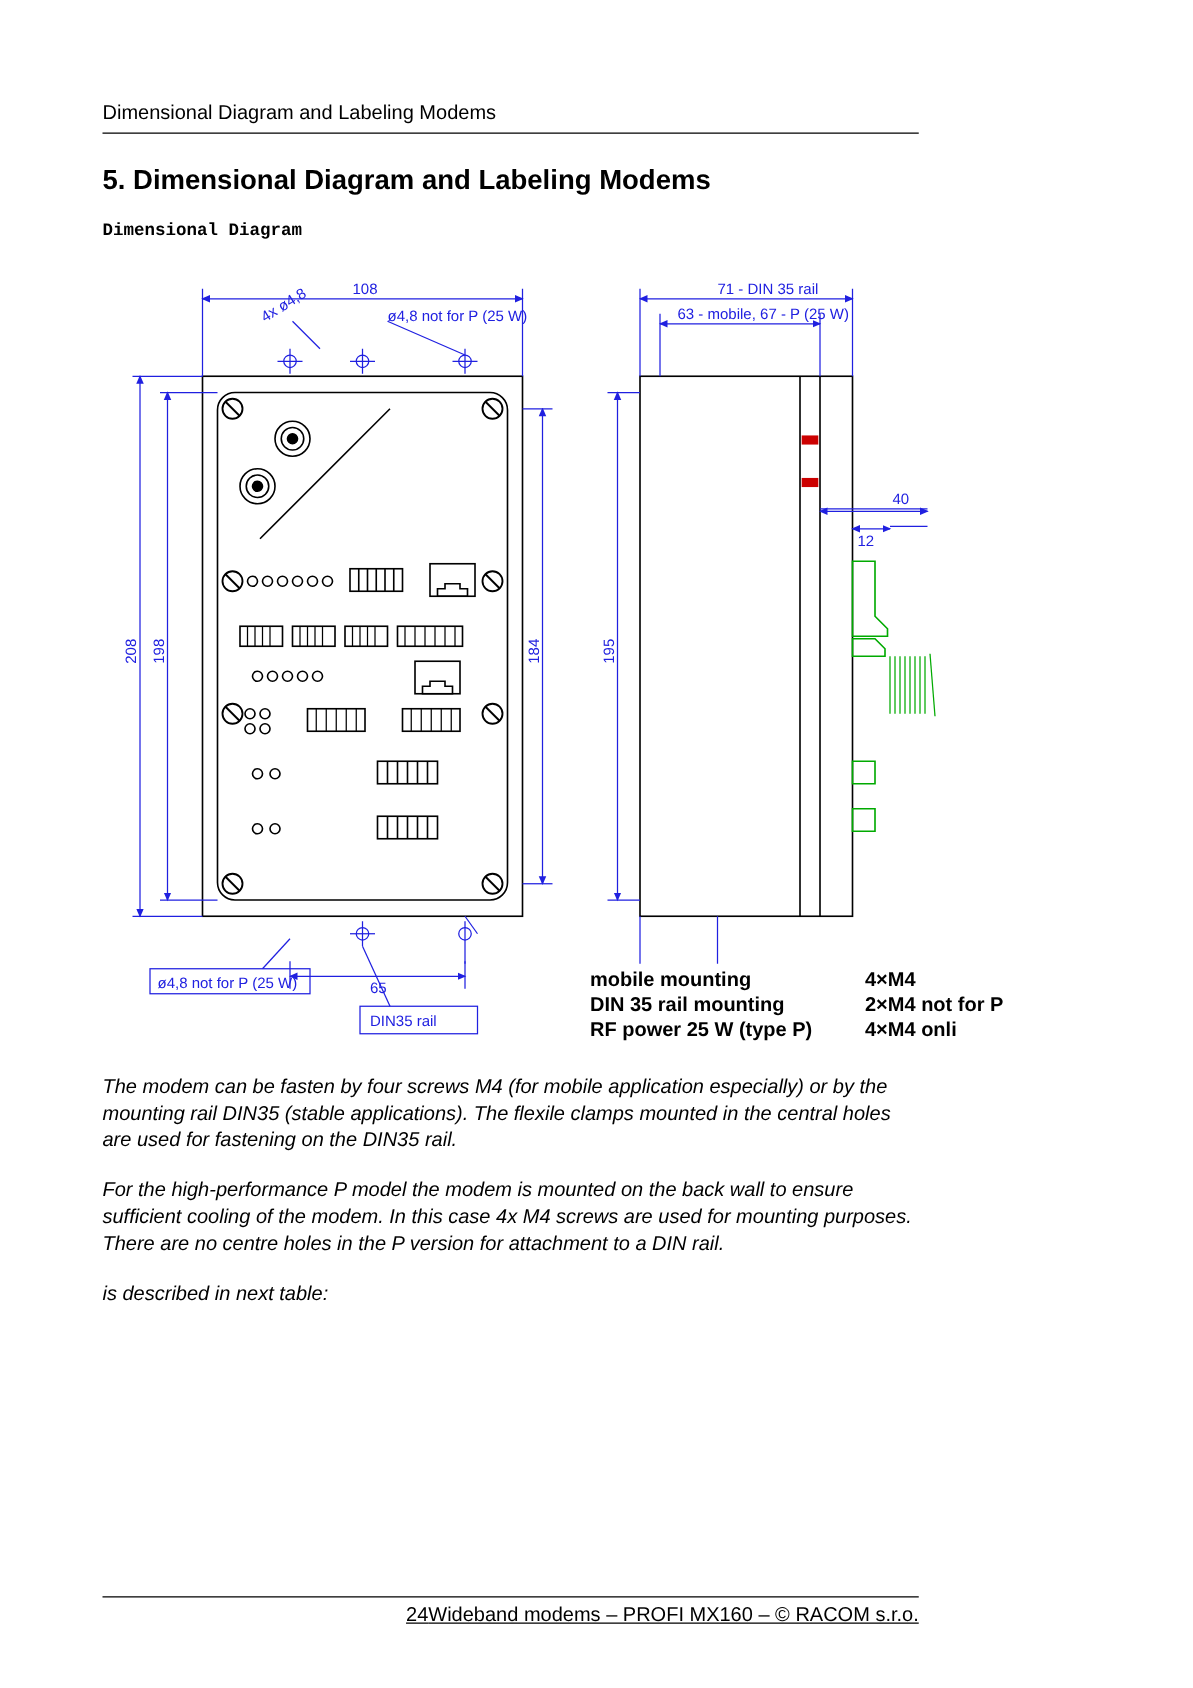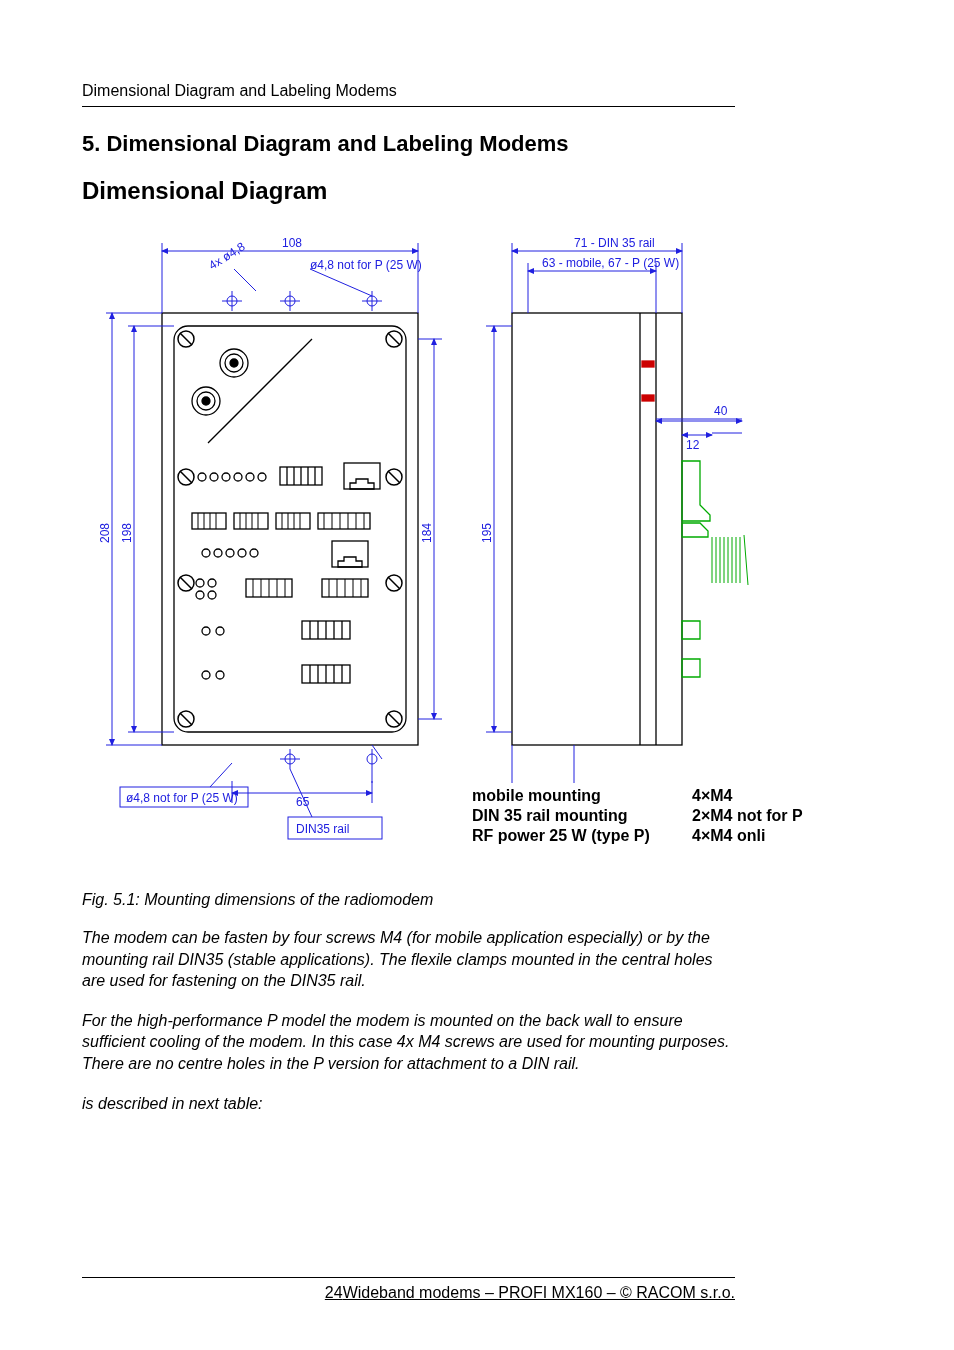--- a/index.html
+++ b/index.html
@@ -25,23 +25,24 @@
     border: none;
     border-top: 1.5px solid #000;
     margin: 0 0 24px 0;
   }
   h1.title {
     font-size: 22px;
     font-weight: bold;
     margin: 18px 0 20px 0;
   }
   h2.subhead {
-    font-size: 24px;
+    font-size: 14px;
     font-weight: bold;
     margin: 10px 0 18px 0;
+    font-family: Liberation Mono, monospace;
   }
   .figwrap {
     width: 790px;
     height: 648px;
     position: relative;
   }
   .figcap {
     font-style: italic;
     font-size: 16px;
     margin: 20px 0 18px 0;
@@ -347,21 +348,20 @@
 
       <text class="bold16" x="390" y="578">mobile mounting</text>
       <text class="bold16" x="610" y="578">4×M4</text>
       <text class="bold16" x="390" y="598">DIN 35 rail mounting</text>
       <text class="bold16" x="610" y="598">2×M4 not for P</text>
       <text class="bold16" x="390" y="618">RF power 25 W (type P)</text>
       <text class="bold16" x="610" y="618">4×M4 onli</text>
     </svg>
   </div>
 
-  <div class="figcap">Fig. 5.1: Mounting dimensions of the radiomodem</div>
 
   <p class="body">The modem can be fasten by four screws M4 (for mobile application especially) or by the mounting rail DIN35 (stable applications). The flexile clamps mounted in the central holes are used for fastening on the DIN35 rail.</p>
   <p class="body">For the high-performance P model the modem is mounted on the back wall to ensure sufficient cooling of the modem. In this case 4x M4 screws are used for mounting purposes. There are no centre holes in the P version for attachment to a DIN rail.</p>
 
   <p class="body">is described in next table:</p>
 
   <div class="footer">
     <hr class="hr2">
     <div class="footer-row">
       <span>24</span>

